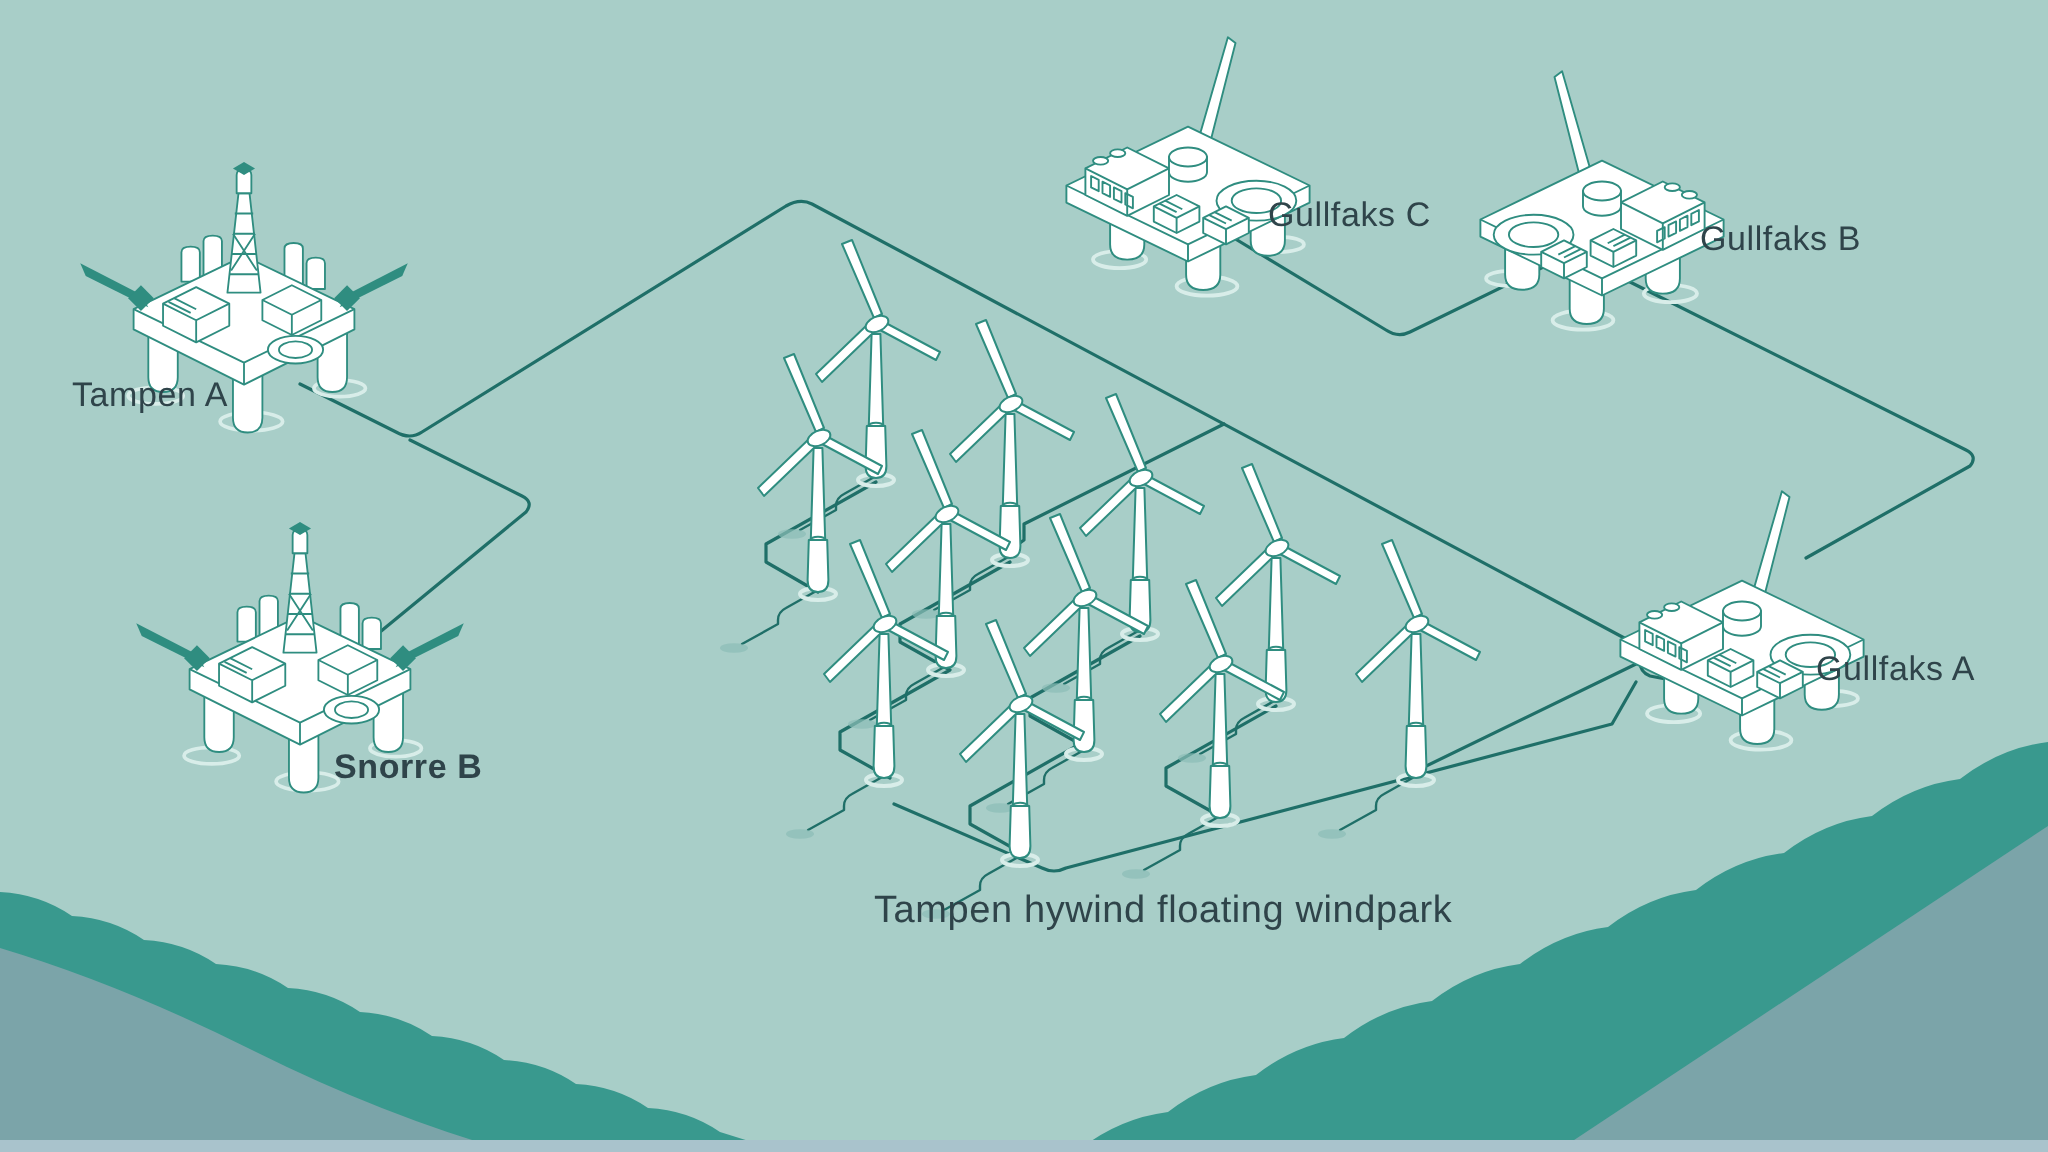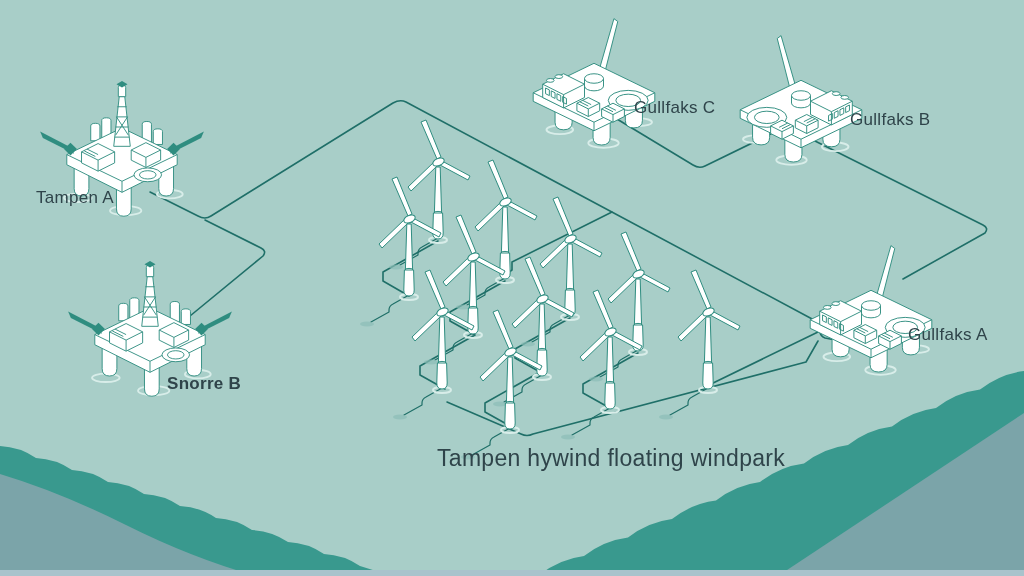--- a/index.html
+++ b/index.html
@@ -18,21 +18,21 @@
   .dot {fill:#8cbeb6;opacity:.7;}
   .lbl{
     position:absolute;color:#2f444a;font-size:17px;letter-spacing:.3px;
     white-space:nowrap;user-select:none;
   }
   .lbl-snorre-a {left:36px;  top:188px;}
   .lbl-snorre-b {left:167px; top:374px;font-weight:bold;}
   .lbl-gullfaks-c{left:634px;top:98px;}
   .lbl-gullfaks-b{left:850px;top:110px;}
   .lbl-gullfaks-a{left:908px;top:325px;}
-  .lbl-title{left:437px;top:445px;font-size:23px;}
+  .lbl-title{left:437px;top:445px;font-size:19px;}
 </style>
 </head>
 <body>
 
 <div id="stage">
 
   <svg id="scene" width="1024" height="576" viewBox="0 0 1024 576">
     <defs>
 
       <symbol id="turbine" overflow="visible">

